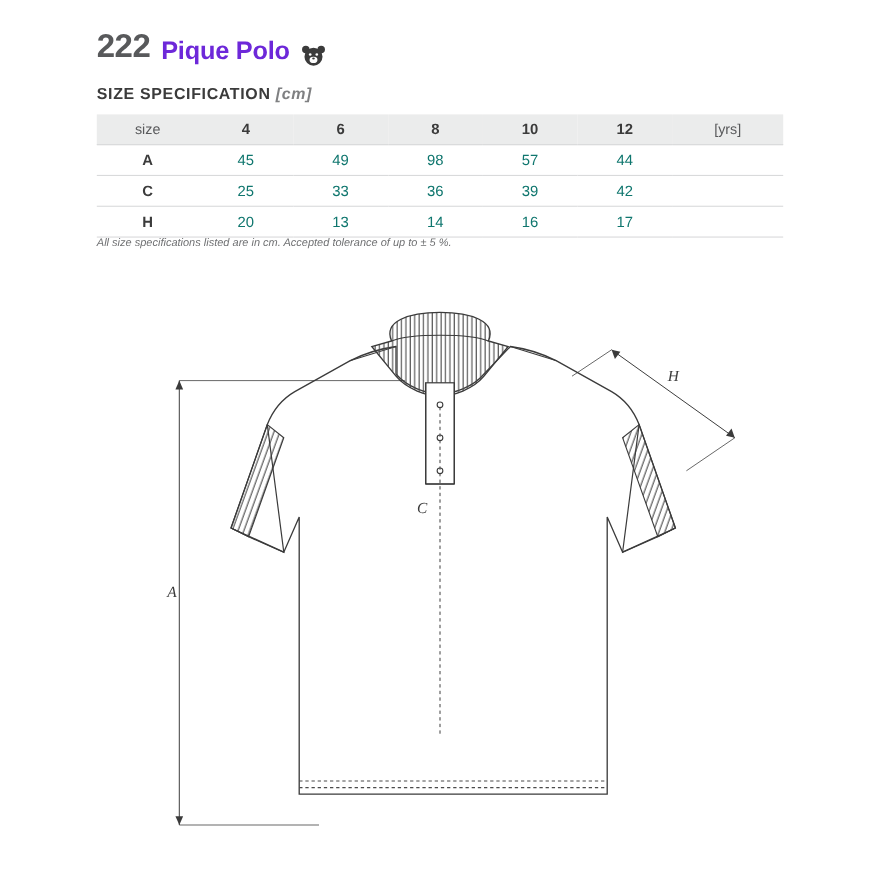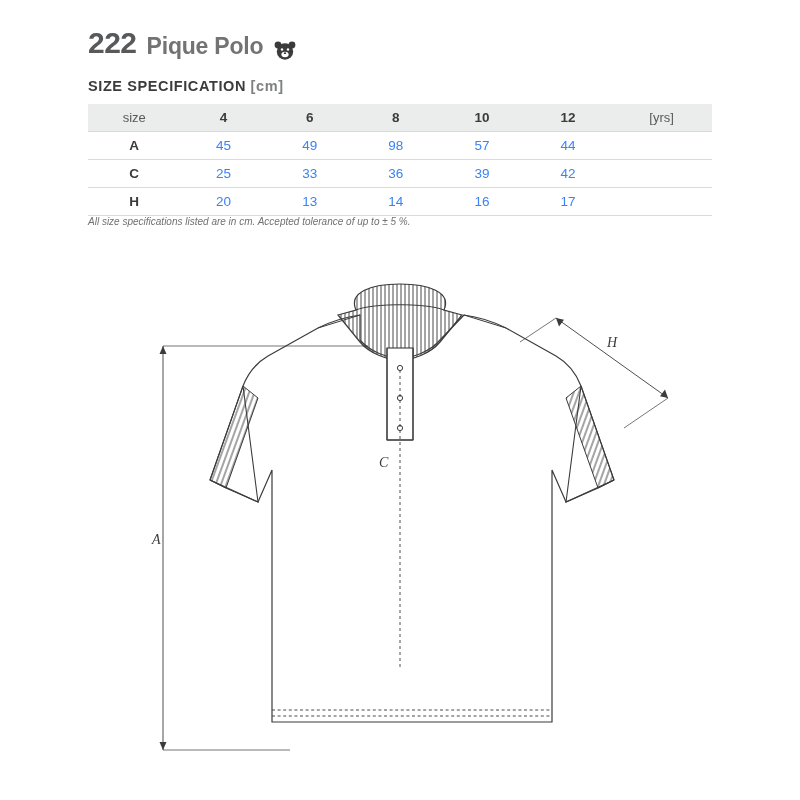--- a/index.html
+++ b/index.html
@@ -32,21 +32,21 @@
   }
   .style-number {
     font-size: 30px;
     font-weight: bold;
     color: #58595b;
     letter-spacing: -0.5px;
   }
   .style-name {
     font-size: 23px;
     font-weight: bold;
-    color: #737373;
+    color: #6d28d9;
     letter-spacing: -0.2px;
     margin-top: 11px;
   }
   .bear-icon {
     display: inline-block;
     width: 24px;
     height: 22px;
     position: relative;
     top: 2px;
   }
@@ -57,20 +57,21 @@
     left: 88px;
     top: 78px;
     font-size: 14.5px;
     font-weight: bold;
     letter-spacing: 0.6px;
     color: #3b3b3b;
   }
   .spec-title .unit {
     color: #7f8082;
     font-weight: bold;
+    font-style: italic;
   }
 
   
   .spec-table {
     position: absolute;
     left: 88px;
     top: 104px;
     width: 624px;
     border-collapse: collapse;
     font-size: 13px;
@@ -103,21 +104,21 @@
   }
   .spec-table tbody tr:first-child {
     border-top: 1px solid #d9dadb;
   }
   .spec-table td.rowlabel {
     font-weight: bold;
     color: #3b3b3b;
     font-size: 13.5px;
   }
   .spec-table td.val {
-    color: #3b82f6;
+    color: #0f766e;
     font-size: 13.5px;
   }
   .col-label { width: 88px; }
   .col-size { width: 82px; }
   .col-unit { width: 96px; }
 
   .note {
     position: absolute;
     left: 88px;
     top: 216px;

